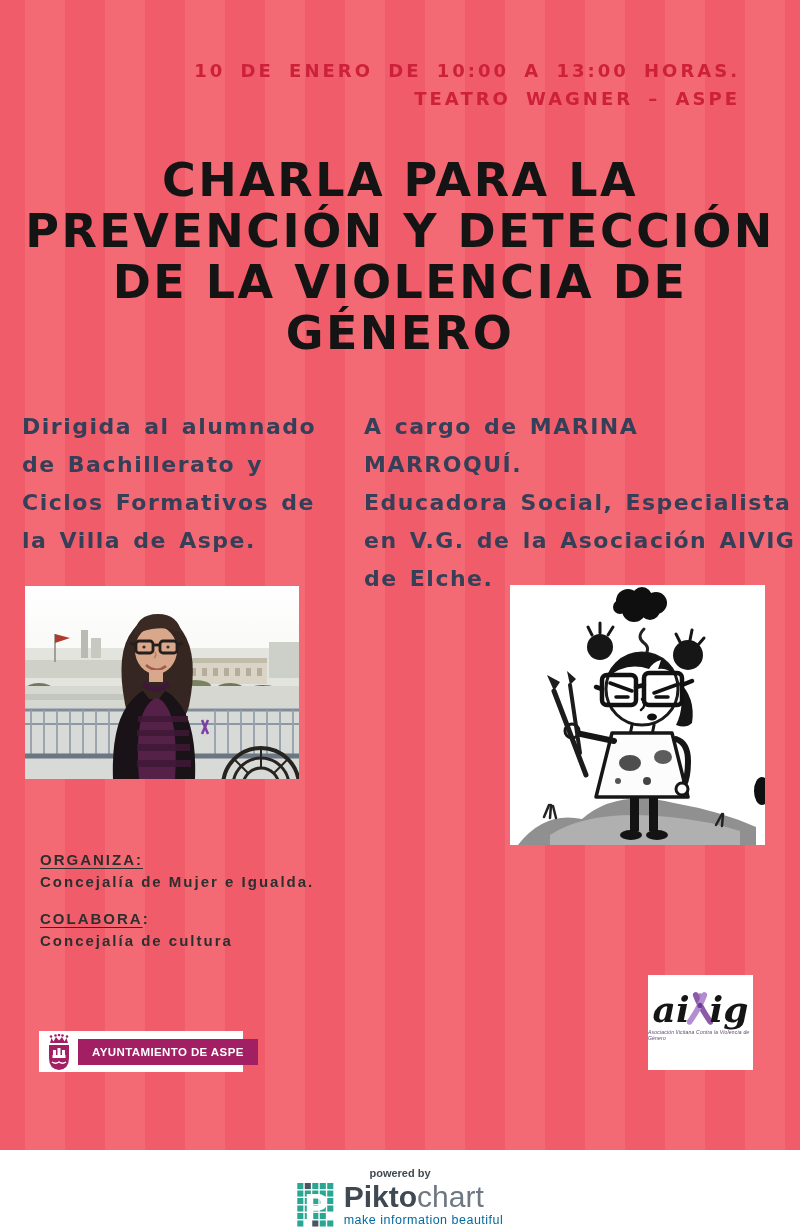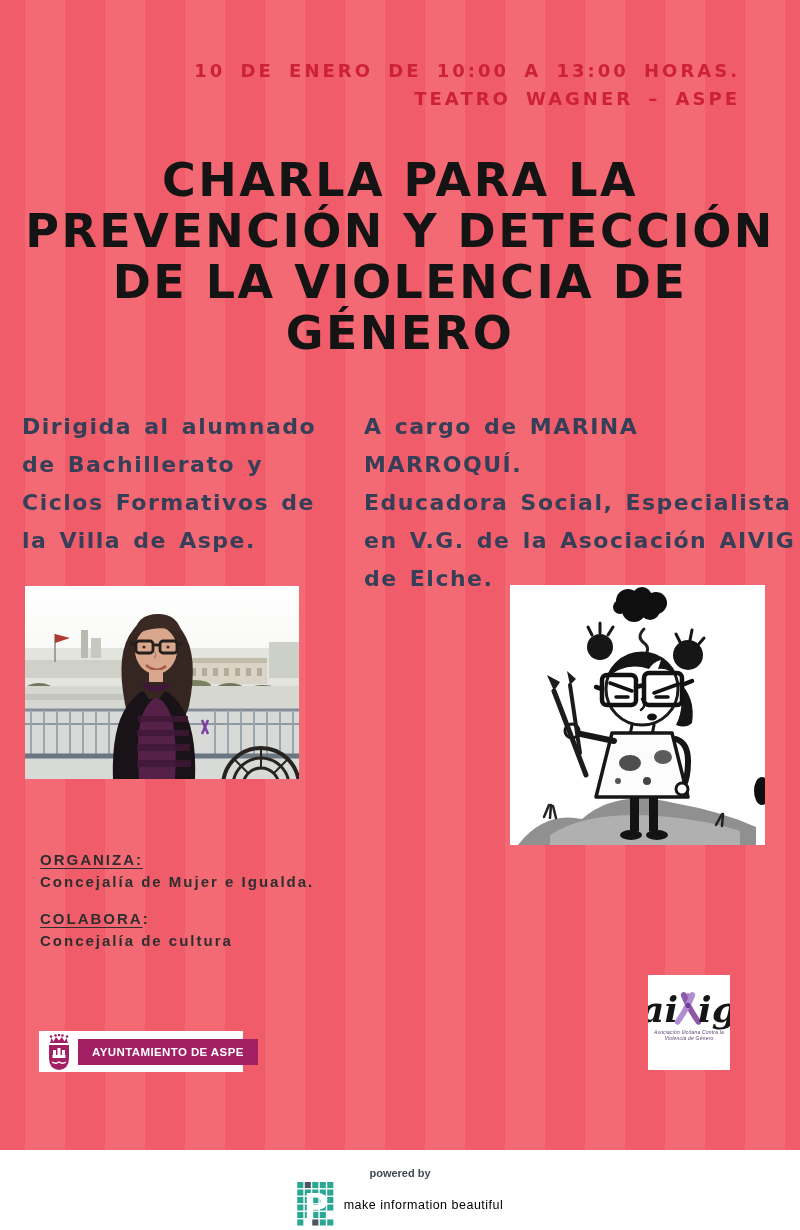--- a/index.html
+++ b/index.html
@@ -38,43 +38,43 @@
   .ayto{
     position:absolute;left:39px;top:1031px;width:204px;height:41px;background:#ffffff;
     display:flex;align-items:center;box-sizing:border-box;
   }
   .crest{margin-left:7px;flex:none;}
   .ayto-band{
     background:#a21f63;color:#ffffff;font-weight:bold;font-size:11.5px;
     letter-spacing:.4px;padding:7px 14px;margin-left:6px;white-space:nowrap;
   }
   .aivig{
-    position:absolute;left:648px;top:975px;width:82px;height:95px;background:#ffffff;
-    text-align:center;overflow:hidden;
+    position:absolute;left:648px;top:975px;width:105px;height:95px;background:#ffffff;
+    overflow:hidden;
   }
   .aivig-word{
     display:flex;align-items:flex-end;justify-content:center;margin-top:16px;
     font-family:"DejaVu Serif",serif;font-style:italic;font-weight:bold;
     font-size:36px;line-height:34px;color:#151515;
   }
   .aivig-word .ribbon{margin:0 -3px 1px -3px;flex:none;}
   .aivig-tagline{
     font-size:5px;color:#5a4470;font-style:italic;letter-spacing:.2px;margin-top:3px;
   }
   .footer{
     position:absolute;left:0;top:1150px;width:800px;height:80px;background:#ffffff;
     display:flex;flex-direction:column;align-items:center;padding-top:17px;box-sizing:border-box;
   }
   .powered{font-size:11px;font-weight:bold;color:#3f4953;}
   .brandrow{display:flex;align-items:center;gap:9px;margin-top:3px;}
   .brandtext{text-align:left;}
   .brandname{font-size:30px;line-height:30px;color:#3f4953;}
   .brandname .bold{font-weight:bold;color:#3f4953;}
   .brandname .light{font-weight:normal;color:#6e7882;}
-  .brandtag{font-size:12.5px;color:#000000;letter-spacing:.5px;margin-top:1px;}
+  .brandtag{font-size:12.5px;color:#0369a1;letter-spacing:.5px;margin-top:1px;}
 </style>
 </head>
 <body>
 
 <div class="poster">
 
   <div class="event">
     <div>10 DE ENERO DE 10:00 A 13:00 HORAS.</div>
     <div>TEATRO WAGNER – ASPE</div>
   </div>
@@ -362,18 +362,19 @@
             <rect x="24" y="40" width="6.5" height="6.5"></rect>
             <rect x="32" y="40" width="6.5" height="6.5"></rect>
         </g>
         <g fill="#4b5560">
           <rect x="8" y="0" width="6.5" height="6.5"></rect>
           <rect x="16" y="40" width="6.5" height="6.5"></rect>
         </g>
         <text x="7" y="38" font-size="36" font-weight="bold" fill="#ffffff" font-family="DejaVu Sans, sans-serif">P</text>
       </svg>
       <div class="brandtext">
+        <div class="brandname"><span class="bold">Pikto</span><span class="light">chart</span></div>
         <div class="brandtag">make information beautiful</div>
       </div>
     </div>
   </div>
 
 </div>
 
 </body></html>

